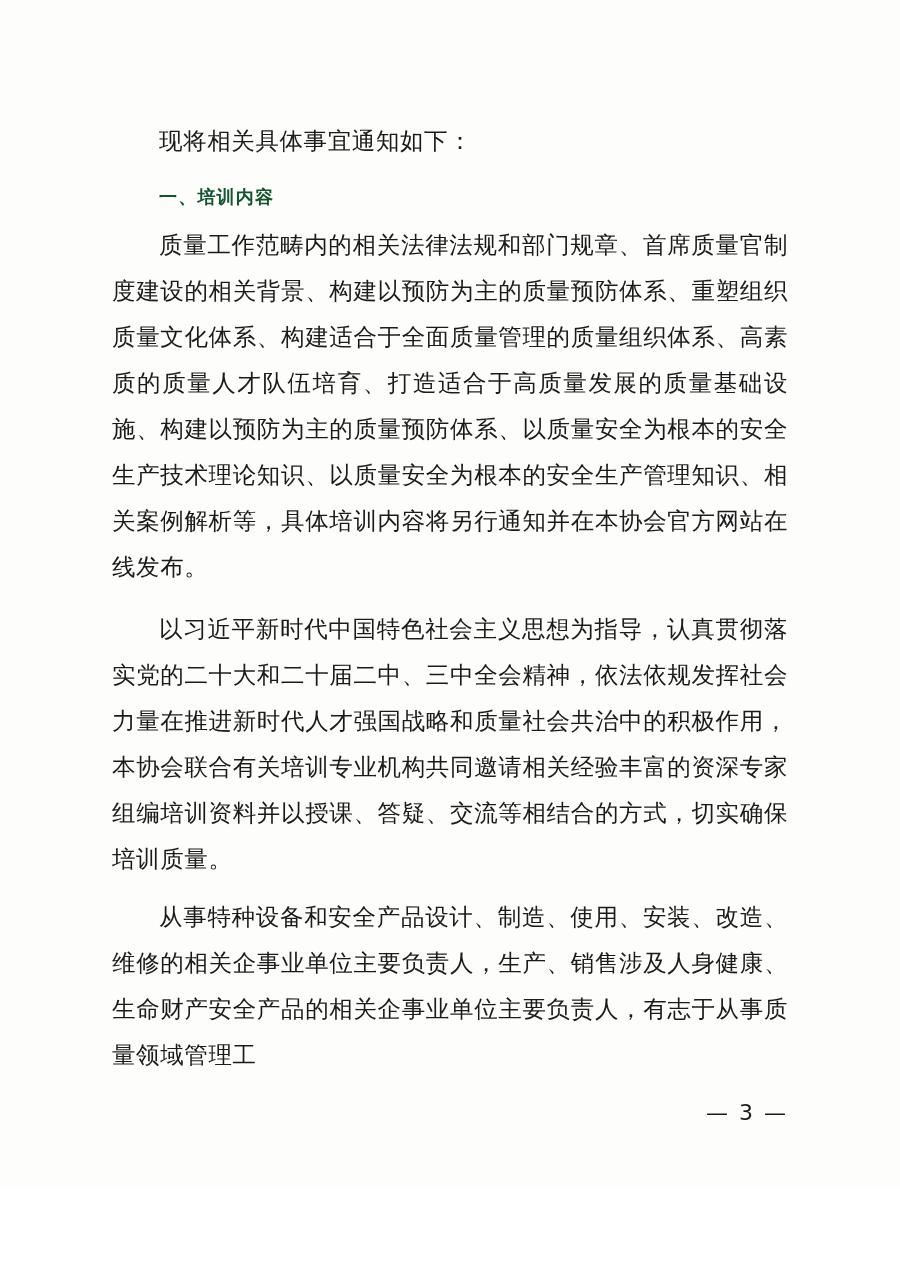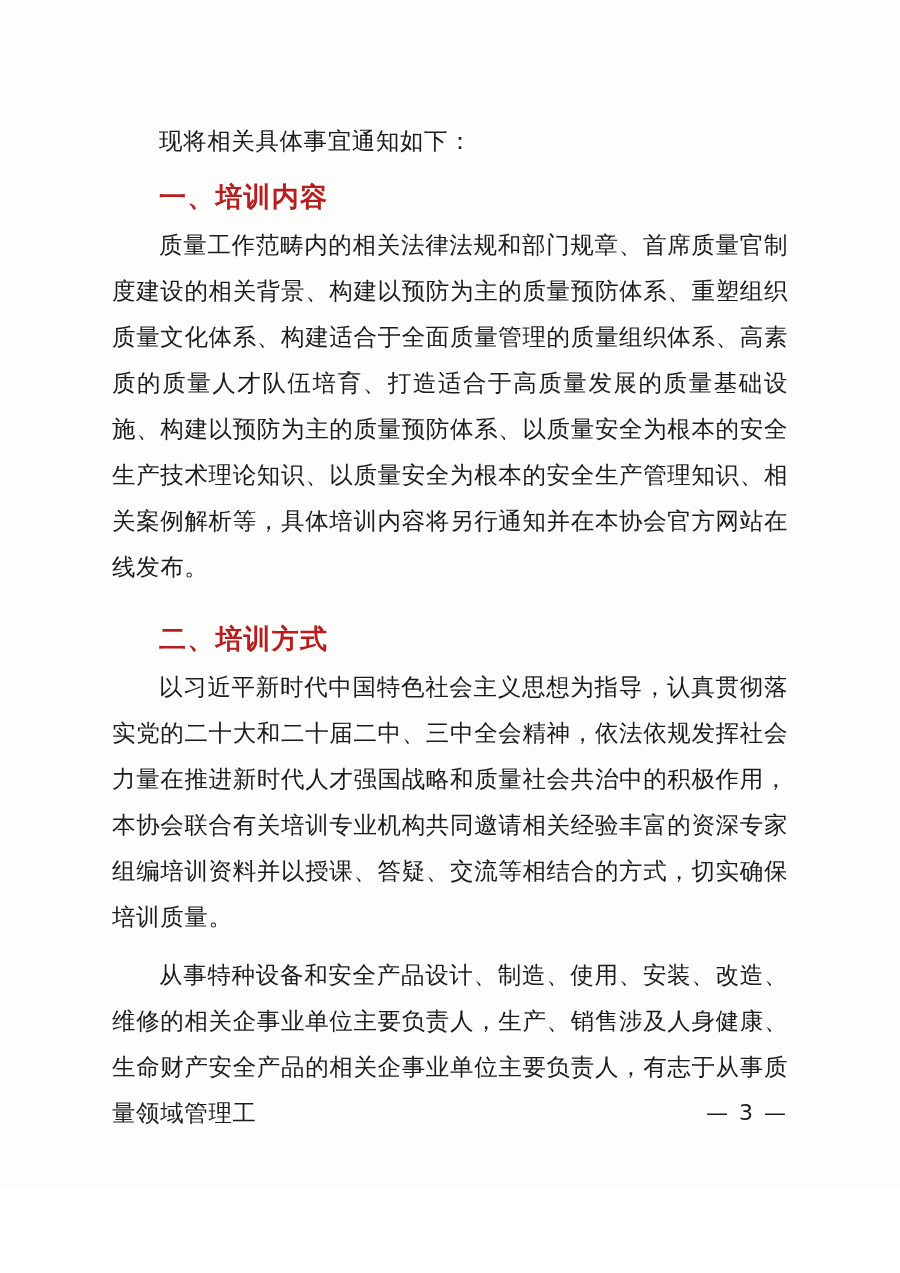--- a/index.html
+++ b/index.html
@@ -29,23 +29,23 @@
     color: #1b1b1b;
     letter-spacing: 0.6px;
     text-align: justify;
     text-justify: inter-ideograph;
     margin: 0 0 2px 0;
   }
   .indent {
     text-indent: 47px;
   }
   .heading {
-    font-size: 27px;
+    font-size: 18px;
     line-height: 46px;
-    color: #b91c1c;
+    color: #14532d;
     font-weight: 700;
     letter-spacing: 1.2px;
     text-indent: 47px;
     margin: 10px 0 2px 0;
   }
   .gap-small { height: 10px; }
   .gap-mid { height: 14px; }
   .page-number {
     position: absolute;
     left: 0;
@@ -63,21 +63,20 @@
 <div class="page">
   <div class="content">
 
     <p class="para indent">现将相关具体事宜通知如下：</p>
 
     <h2 class="heading">一、培训内容</h2>
     <p class="para indent">质量工作范畴内的相关法律法规和部门规章、首席质量官制度建设的相关背景、构建以预防为主的质量预防体系、重塑组织质量文化体系、构建适合于全面质量管理的质量组织体系、高素质的质量人才队伍培育、打造适合于高质量发展的质量基础设施、构建以预防为主的质量预防体系、以质量安全为根本的安全生产技术理论知识、以质量安全为根本的安全生产管理知识、相关案例解析等，具体培训内容将另行通知并在本协会官方网站在线发布。</p>
 
     <div class="gap-mid"></div>
 
-    <h2 class="heading">二、培训方式</h2>
     <p class="para indent">以习近平新时代中国特色社会主义思想为指导，认真贯彻落实党的二十大和二十届二中、三中全会精神，依法依规发挥社会力量在推进新时代人才强国战略和质量社会共治中的积极作用，本协会联合有关培训专业机构共同邀请相关经验丰富的资深专家组编培训资料并以授课、答疑、交流等相结合的方式，切实确保培训质量。</p>
 
     <div class="gap-small"></div>
 
     <p class="para indent">从事特种设备和安全产品设计、制造、使用、安装、改造、维修的相关企事业单位主要负责人，生产、销售涉及人身健康、生命财产安全产品的相关企事业单位主要负责人，有志于从事质量领域管理工</p>
 
   </div>
 
   <div class="page-number">— 3 —</div>
 </div>

